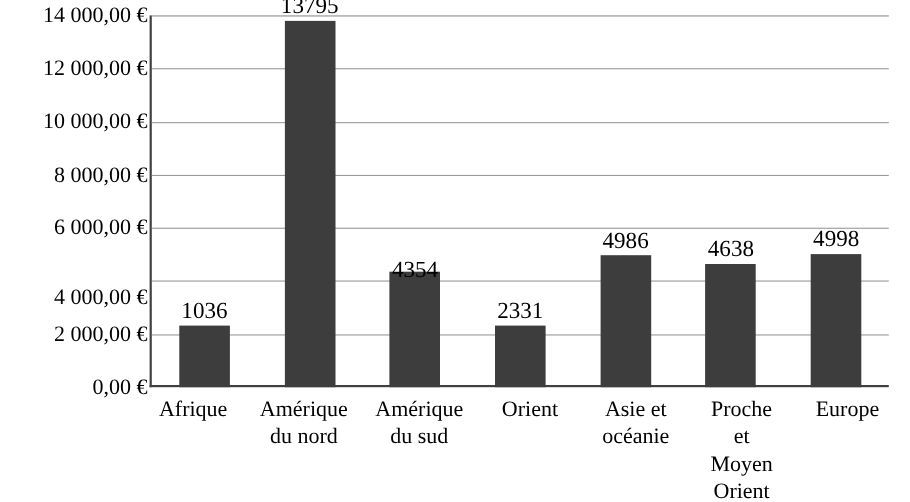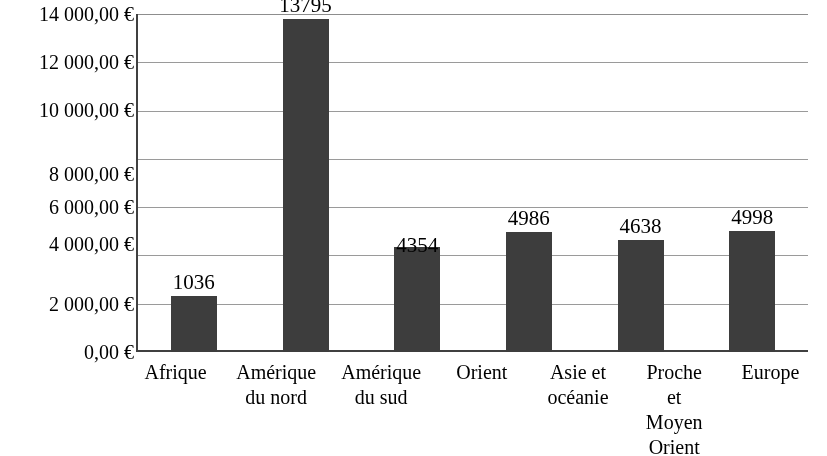--- a/index.html
+++ b/index.html
@@ -115,23 +115,23 @@
 </style>
 </head>
 <body>
 
 <div id="chart-root">
 
   <div id="y-axis-labels">
     <div class="ytick" style="top:4px;">14 000,00&nbsp;€</div>
     <div class="ytick" style="top:52px;">12 000,00&nbsp;€</div>
     <div class="ytick" style="top:100px;">10 000,00&nbsp;€</div>
-    <div class="ytick" style="top:164px;">8 000,00&nbsp;€</div>
+    <div class="ytick" style="top:149px;">8 000,00&nbsp;€</div>
     <div class="ytick" style="top:197px;">6 000,00&nbsp;€</div>
-    <div class="ytick" style="top:234px;">4 000,00&nbsp;€</div>
+    <div class="ytick" style="top:260px;">4 000,00&nbsp;€</div>
     <div class="ytick" style="top:294px;">2 000,00&nbsp;€</div>
     <div class="ytick" style="top:342px;">0,00&nbsp;€</div>
   </div>
 
   <div class="plot-area">
     <div class="gridline top-line" style="top:0px;"></div>
     <div class="gridline" style="top:48.3px;"></div>
     <div class="gridline" style="top:96.6px;"></div>
     <div class="gridline" style="top:144.9px;"></div>
     <div class="gridline" style="top:193.1px;"></div>
@@ -146,20 +146,24 @@
     </div>
     <div class="bar-cell">
       <div class="bar-label" style="bottom:336px;">13795</div>
       <div class="bar" style="height:332.9px;"></div>
     </div>
     <div class="bar-cell">
       <div class="bar-label" style="bottom:96px;text-align:center;">4354</div>
       <div class="bar" style="height:105.1px;"></div>
     </div>
     <div class="bar-cell">
+      <div class="bar-label" style="bottom:59px;">2331</div>
+      <div class="bar" style="height:56.2px;"></div>
+    </div>
+    <div class="bar-cell">
       <div class="bar-label" style="bottom:123px;">4986</div>
       <div class="bar" style="height:120.3px;"></div>
     </div>
     <div class="bar-cell">
       <div class="bar-label" style="bottom:115px;">4638</div>
       <div class="bar" style="height:111.9px;"></div>
     </div>
     <div class="bar-cell">
       <div class="bar-label" style="bottom:124px;">4998</div>
       <div class="bar" style="height:120.6px;"></div>

